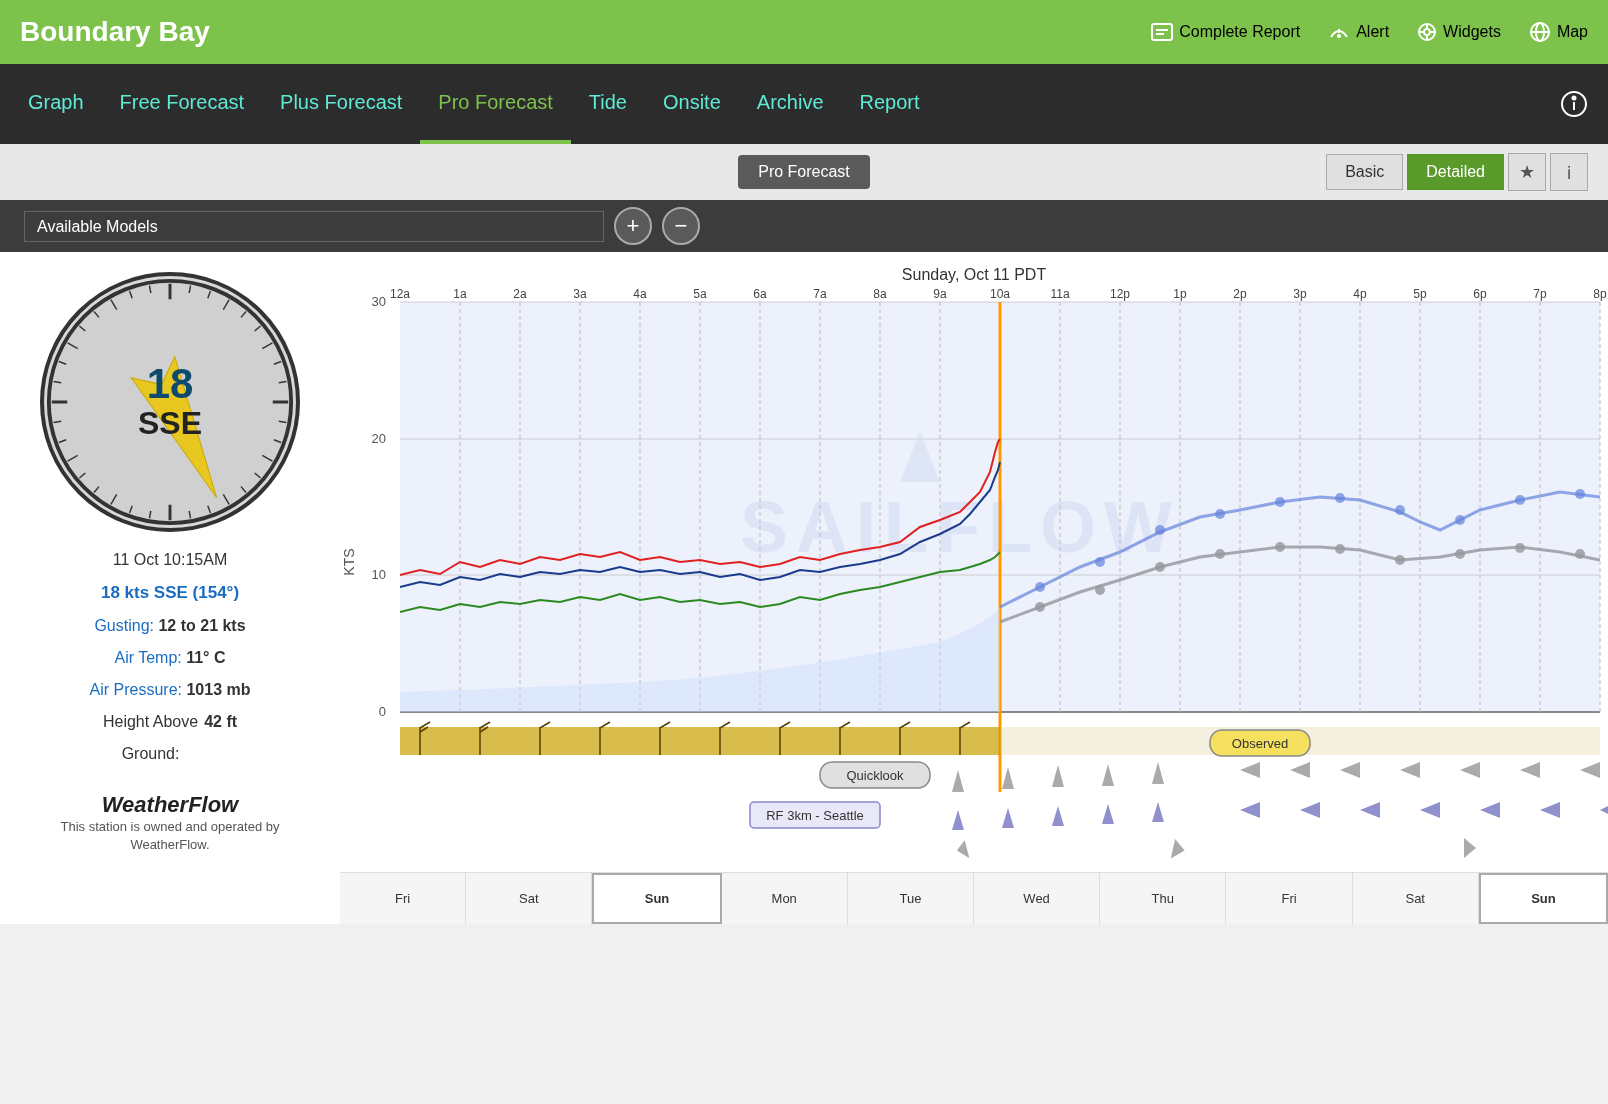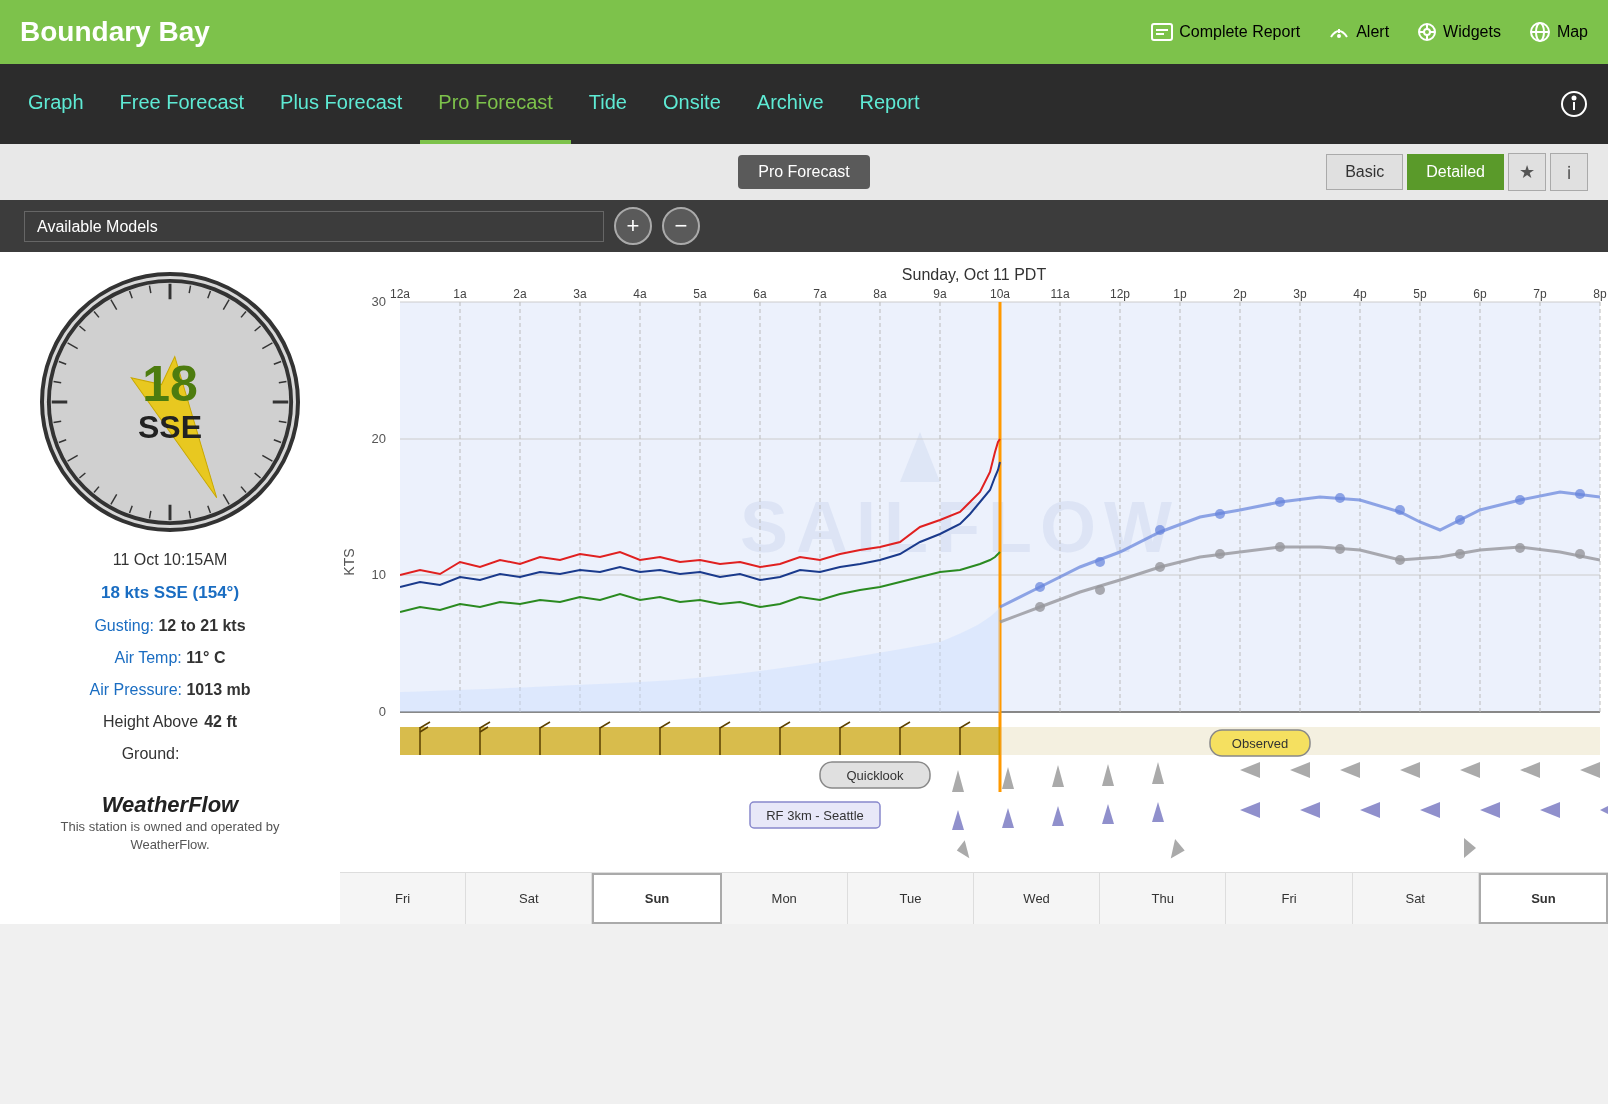--- a/index.html
+++ b/index.html
@@ -195,23 +195,23 @@
     }
     .compass-inner {
       position: absolute;
       display: flex;
       flex-direction: column;
       align-items: center;
       justify-content: center;
       z-index: 10;
     }
     .wind-speed-text {
-      font-size: 50px;
+      font-size: 42px;
       font-weight: bold;
-      color: #4d7c0f;
+      color: #0c4a6e;
       line-height: 1;
     }
     .wind-dir-text {
       font-size: 32px;
       font-weight: bold;
       color: #222;
     }
 
     
     .station-info {

